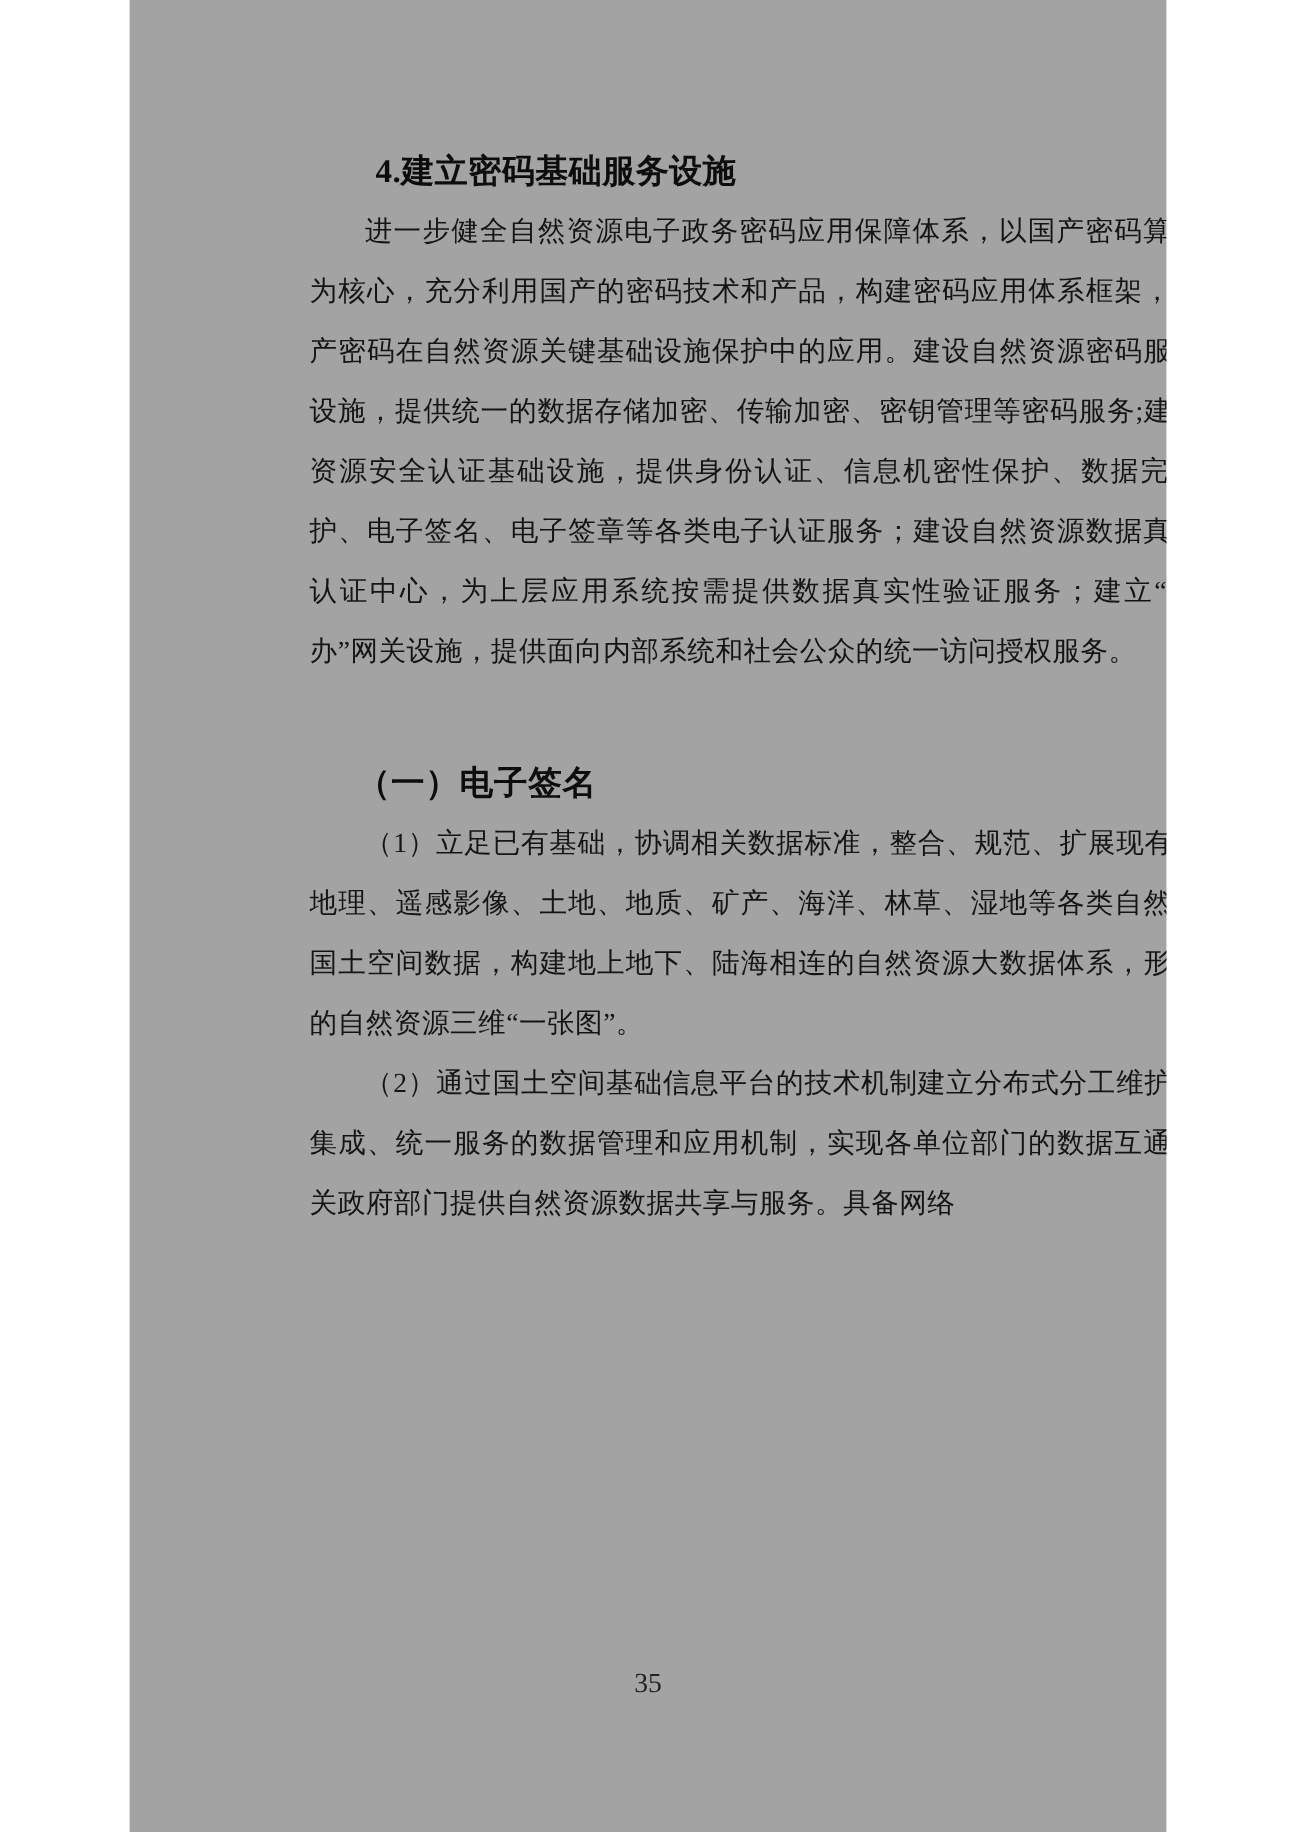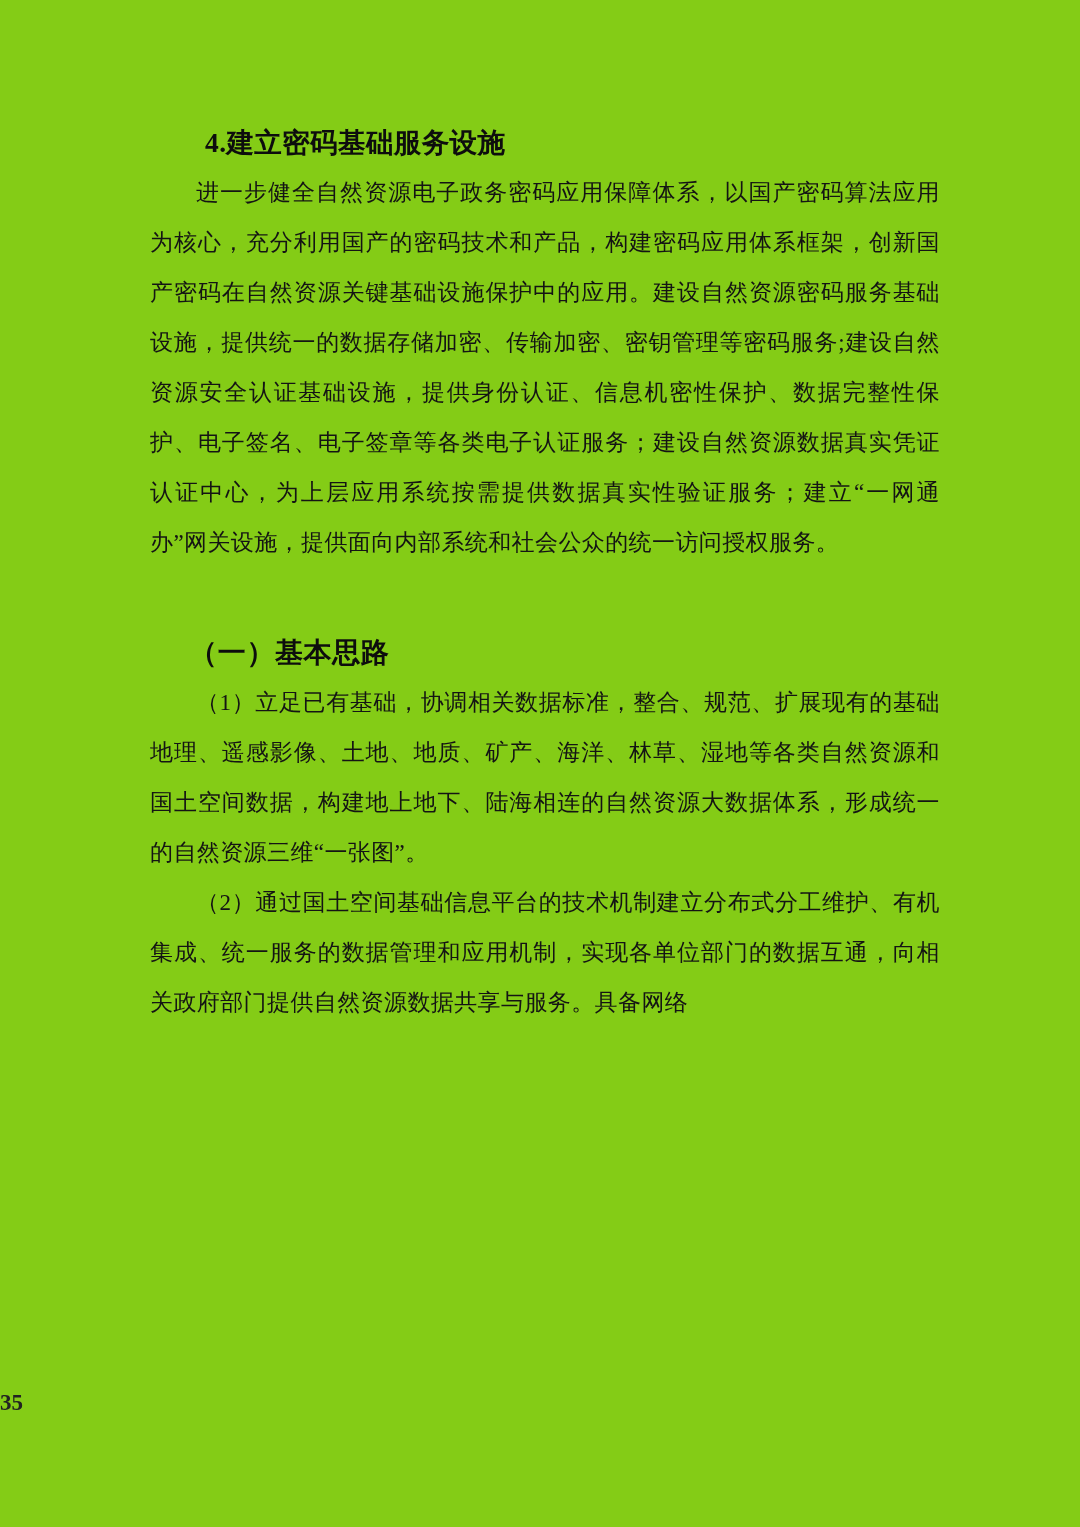--- a/index.html
+++ b/index.html
@@ -6,24 +6,24 @@
     margin: 0;
     padding: 0;
     background: #ffffff;
   }
   body {
     font-family: "Liberation Serif", "DejaVu Serif", serif;
     color: #1a1a1a;
   }
   .page {
     position: relative;
-    width: 1080px;
+    width: 864px;
     height: 1527px;
     margin: 0 auto;
-    background: #84cc16;
+    background: #a3a3a3;
     overflow: hidden;
   }
   .content {
     position: absolute;
     left: 150px;
     top: 118px;
     width: 790px;
   }
   .para {
     font-size: 23px;
@@ -68,45 +68,44 @@
     height: 46px;
   }
   .gap-small {
     height: 14px;
   }
   .page-number {
     position: absolute;
     left: 0;
     right: 0;
     top: 1390px;
-    text-align: left;
+    text-align: center;
     font-size: 23px;
     color: #222;
     font-family: "Liberation Serif", serif;
-    font-weight: bold;
   }
 </style>
 </head>
 <body>
 
 <div class="page">
   <div class="content">
 
     <p class="heading-bold">4.建立密码基础服务设施</p>
 
     <p class="para">进一步健全自然资源电子政务密码应用保障体系，以国产密码算法应用为核心，充分利用国产的密码技术和产品，构建密码应用体系框架，创新国产密码在自然资源关键基础设施保护中的应用。建设自然资源密码服务基础设施，提供统一的数据存储加密、传输加密、密钥管理等密码服务;建设自然资源安全认证基础设施，提供身份认证、信息机密性保护、数据完整性保护、电子签名、电子签章等各类电子认证服务；建设自然资源数据真实凭证认证中心，为上层应用系统按需提供数据真实性验证服务；建立“一网通办”网关设施，提供面向内部系统和社会公众的统一访问授权服务。</p>
 
 
 
     <div class="gap-large"></div>
 
 
     <div class="gap-small"></div>
 
-    <p class="heading-sub">（一）基本思路</p>
+    <p class="heading-sub">（一）电子签名</p>
 
     <p class="para">（1）立足已有基础，协调相关数据标准，整合、规范、扩展现有的基础地理、遥感影像、土地、地质、矿产、海洋、林草、湿地等各类自然资源和国土空间数据，构建地上地下、陆海相连的自然资源大数据体系，形成统一的自然资源三维“一张图”。</p>
 
     <p class="para">（2）通过国土空间基础信息平台的技术机制建立分布式分工维护、有机集成、统一服务的数据管理和应用机制，实现各单位部门的数据互通，向相关政府部门提供自然资源数据共享与服务。具备网络</p>
 
   </div>
 
   <div class="page-number">35</div>
 </div>
 

